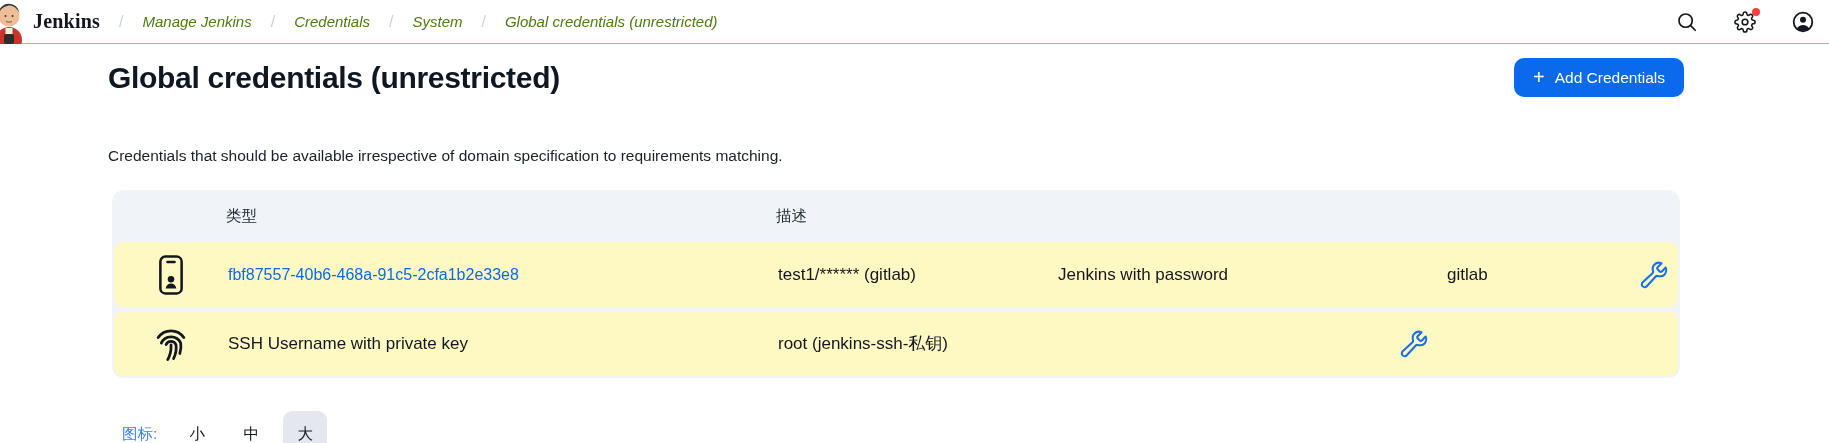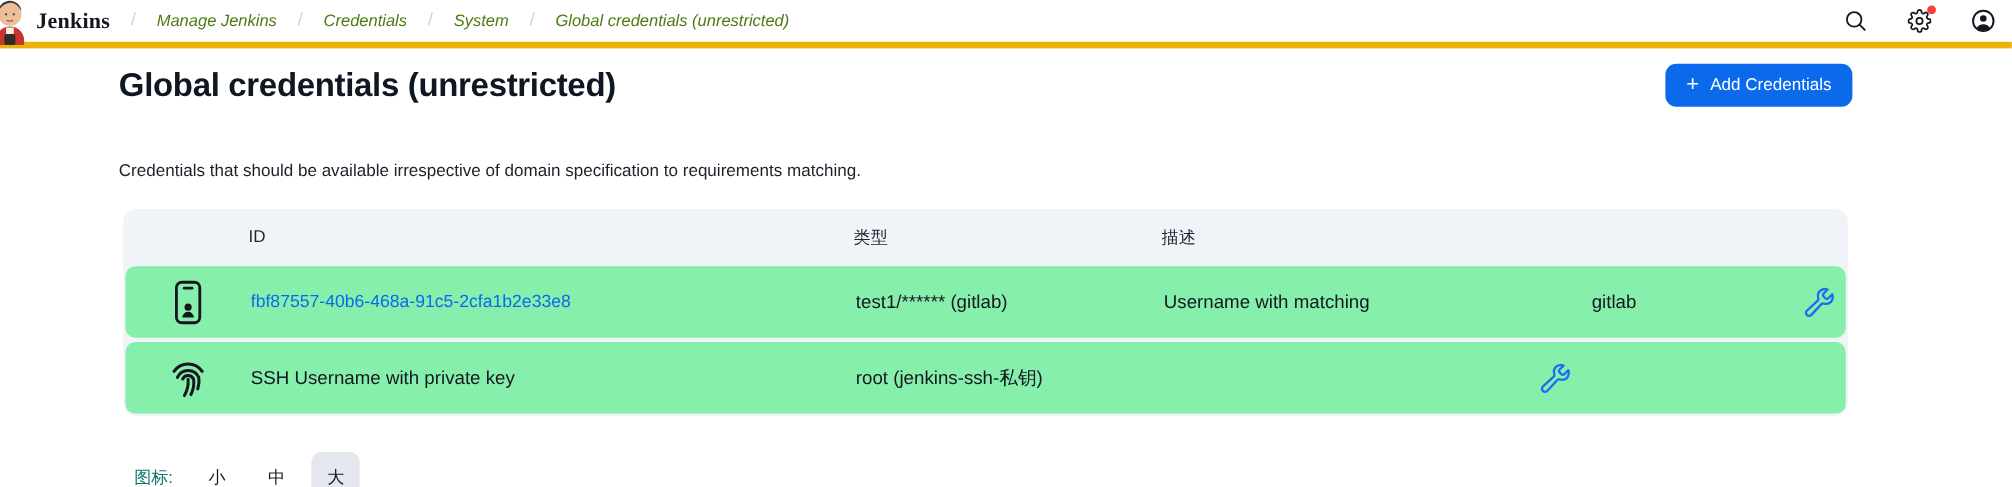--- a/index.html
+++ b/index.html
@@ -1,21 +1,21 @@
 <!DOCTYPE html>
 <html><head>
 <meta charset="utf-8">
 <style>
   * { margin:0; padding:0; box-sizing:border-box; }
   html,body { width:1829px; height:443px; overflow:hidden; background:#fff;
     font-family:"Liberation Sans", sans-serif; color:#14171f; }
 
   
   .topbar { height:44px; display:flex; align-items:center; padding-right:14px;
-    border-bottom:6px solid #eab308; background:#fff; }
+    border-bottom:1px solid #eab308; background:#fff; }
   .logo-clip { width:26px; height:44px; overflow:hidden; flex:0 0 auto; }
   .brand { font-family:"Liberation Serif", serif; font-weight:700; font-size:20px;
     margin-left:7px; letter-spacing:.2px; cursor:pointer; }
   .crumbs { display:flex; align-items:center; font-size:15px; }
   .crumb-sep { color:#c9d2dc; margin:0 19px; font-size:16px; }
   .crumb { color:#4d7c0f; cursor:pointer; white-space:nowrap;font-style:italic; }
   .topbar-right { margin-left:auto; display:flex; align-items:center; gap:34px; }
   .tb-icon { width:24px; height:24px; position:relative; cursor:pointer; display:flex;
     align-items:center; justify-content:center; }
   .notif-dot { position:absolute; top:-2px; right:-3px; width:8px; height:8px;
@@ -31,32 +31,32 @@
   .add-btn .plus { font-size:20px; font-weight:400; line-height:1; margin-top:-2px; }
 
   .page-desc { margin:50px 0 0 108px; font-size:15.5px; color:#1a2129; }
 
   
   .cred-table { margin:25px 149px 0 112px; width:1568px; background:#f0f4f8;
     border-radius:12px; overflow:hidden; padding-bottom:2px; }
   .grid-row { display:grid; grid-template-columns:114px 550px 280px 389px 190px 1fr;
     align-items:center; }
   .thead { height:52px; font-size:15.5px; color:#1d2630; }
-  .trow { height:65px; background:#86efac; border-radius:9px; margin:0 2px 0 2px; }
+  .trow { height:65px; background:#fef9c3; border-radius:9px; margin:0 2px 0 2px; }
   .trow + .trow { margin-top:4px; }
   .cell-icon { display:flex; justify-content:center; align-items:center; }
   .id-link { color:#0b6aec; font-size:16px; text-decoration:none; cursor:pointer; }
   .cell-text { font-size:17px; color:#14171f; }
   .cell-action { display:flex; justify-content:flex-end; padding-right:16px; }
   .wrench-btn { background:none; border:none; cursor:pointer; width:34px; height:34px;
     display:flex; align-items:center; justify-content:center; }
 
   
   .size-bar { display:flex; align-items:center; margin:33px 0 0 122px; font-size:15.5px; }
-  .size-label { margin-right:8px; color:#0f766e; }
+  .size-label { margin-right:8px; color:#3b82f6; }
   .size-chip { width:44px; height:46px; margin-left:10px; display:flex; align-items:center;
     justify-content:center; border-radius:9px; cursor:pointer; color:#14171f; }
   .size-chip.selected { background:#e4e8ee; }
 
   svg { display:block; }
 </style>
 </head>
 <body>
 
 <header class="topbar">
@@ -113,38 +113,37 @@
     <span class="plus">+</span>
     <span>Add Credentials</span>
   </button>
 </div>
 
 <p class="page-desc">Credentials that should be available irrespective of domain specification to requirements matching.</p>
 
 <section class="cred-table">
   <div class="grid-row thead">
     <div></div>
-    <div>ID</div>
     <div>类型</div>
     <div>描述</div>
     <div></div>
   </div>
 
   <div class="grid-row trow">
     <div class="cell-icon">
       <svg width="34" height="46" viewBox="0 0 24 32" fill="none" stroke="#14171f" stroke-width="1.8">
         <rect x="4.5" y="3" width="15" height="26" rx="3.5"></rect>
         <line x1="9.5" y1="6.8" x2="14.5" y2="6.8" stroke-linecap="round"></line>
         <circle cx="12" cy="19" r="2.3" fill="#14171f" stroke="none"></circle>
         <path d="M8.2 25.6c.5-2.4 1.9-3.6 3.8-3.6s3.3 1.2 3.8 3.6z" fill="#14171f" stroke="none"></path>
       </svg>
     </div>
     <a class="id-link">fbf87557-40b6-468a-91c5-2cfa1b2e33e8</a>
     <div class="cell-text">test1/****** (gitlab)</div>
-    <div class="cell-text">Username with matching</div>
+    <div class="cell-text">Jenkins with password</div>
     <div class="cell-text">gitlab</div>
     <div class="cell-action">
       <button class="wrench-btn">
         <svg width="30" height="30" viewBox="0 0 512 512" fill="none" stroke="#1b6ef3" stroke-width="36" stroke-linecap="round" stroke-linejoin="round">
           <path d="M393.87 190a32.1 32.1 0 0 1-45.25 0l-26.57-26.57a32.1 32.1 0 0 1 0-45.26L382.19 58a1 1 0 0 0-.3-1.64c-38.82-16.64-89.15-8.16-121.11 23.57-30.58 30.35-32.32 76-21.12 115.84a31.93 31.93 0 0 1-9.06 32.08L64 380a48.17 48.17 0 1 0 68 68l153.86-167a31.93 31.93 0 0 1 31.6-9.13c39.54 10.59 84.54 8.6 114.72-21.19 32.49-32 39.5-88.56 23.75-120.93a1 1 0 0 0-1.6-.26z"></path>
         </svg>
       </button>
     </div>
   </div>
 

